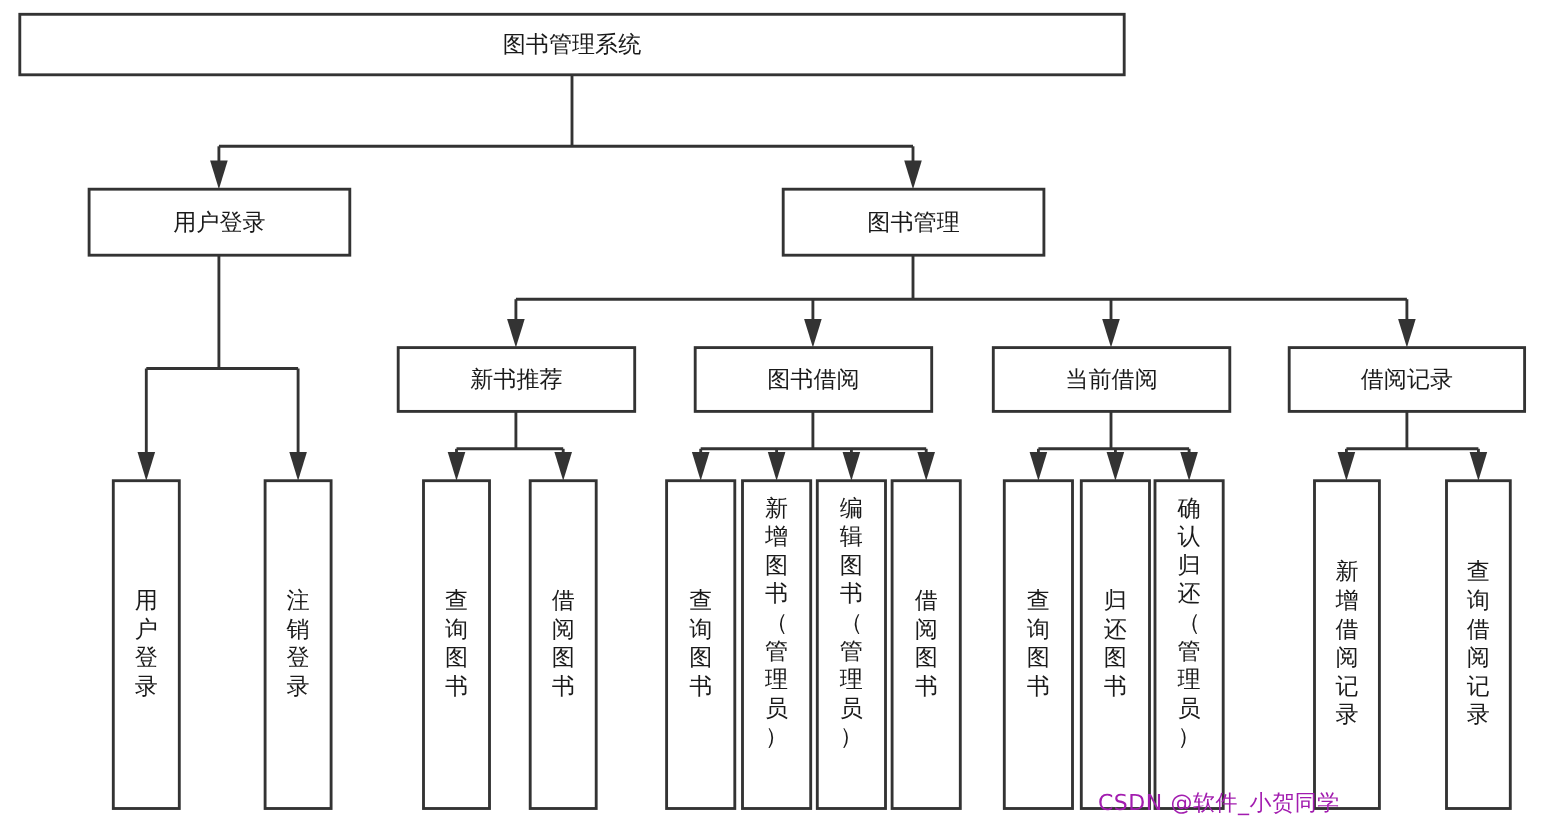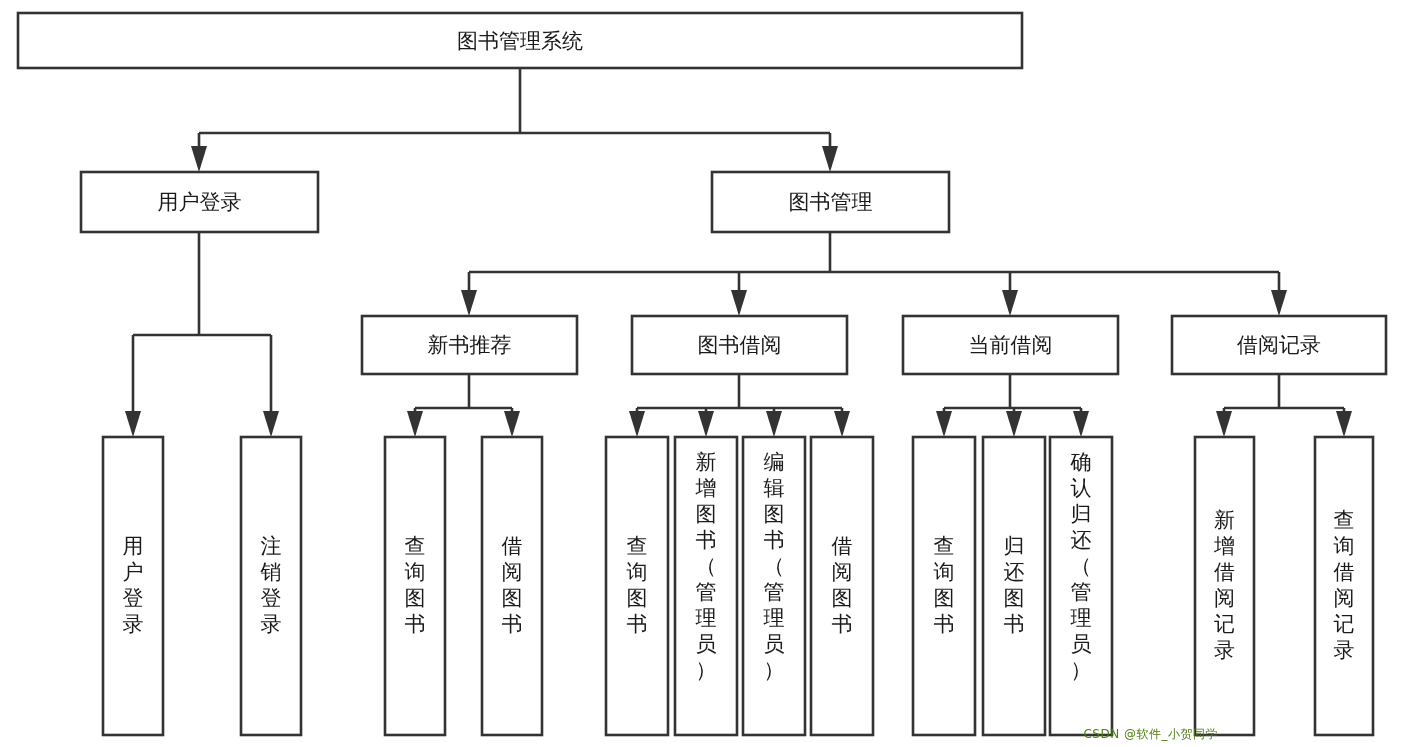--- a/index.html
+++ b/index.html
@@ -52,22 +52,22 @@
   }
   .arrow-head {
     fill: #333333;
     stroke: none;
   }
   .watermark {
     position: absolute;
     right: 8px;
     bottom: 4px;
     font-family: "DejaVu Sans", "Liberation Sans", sans-serif;
-    font-size: 12px;
-    color: #4d7c0f;
+    font-size: 20px;
+    color: #a21caf;
     white-space: nowrap;
     letter-spacing: 0.5px;
     user-select: none;
   }
 </style>
 </head>
 <body>
 
 <div id="diagram-root">
   <svg class="diagram-canvas" id="diagram-canvas" viewBox="0 0 1405 747" xmlns="http://www.w3.org/2000/svg">

